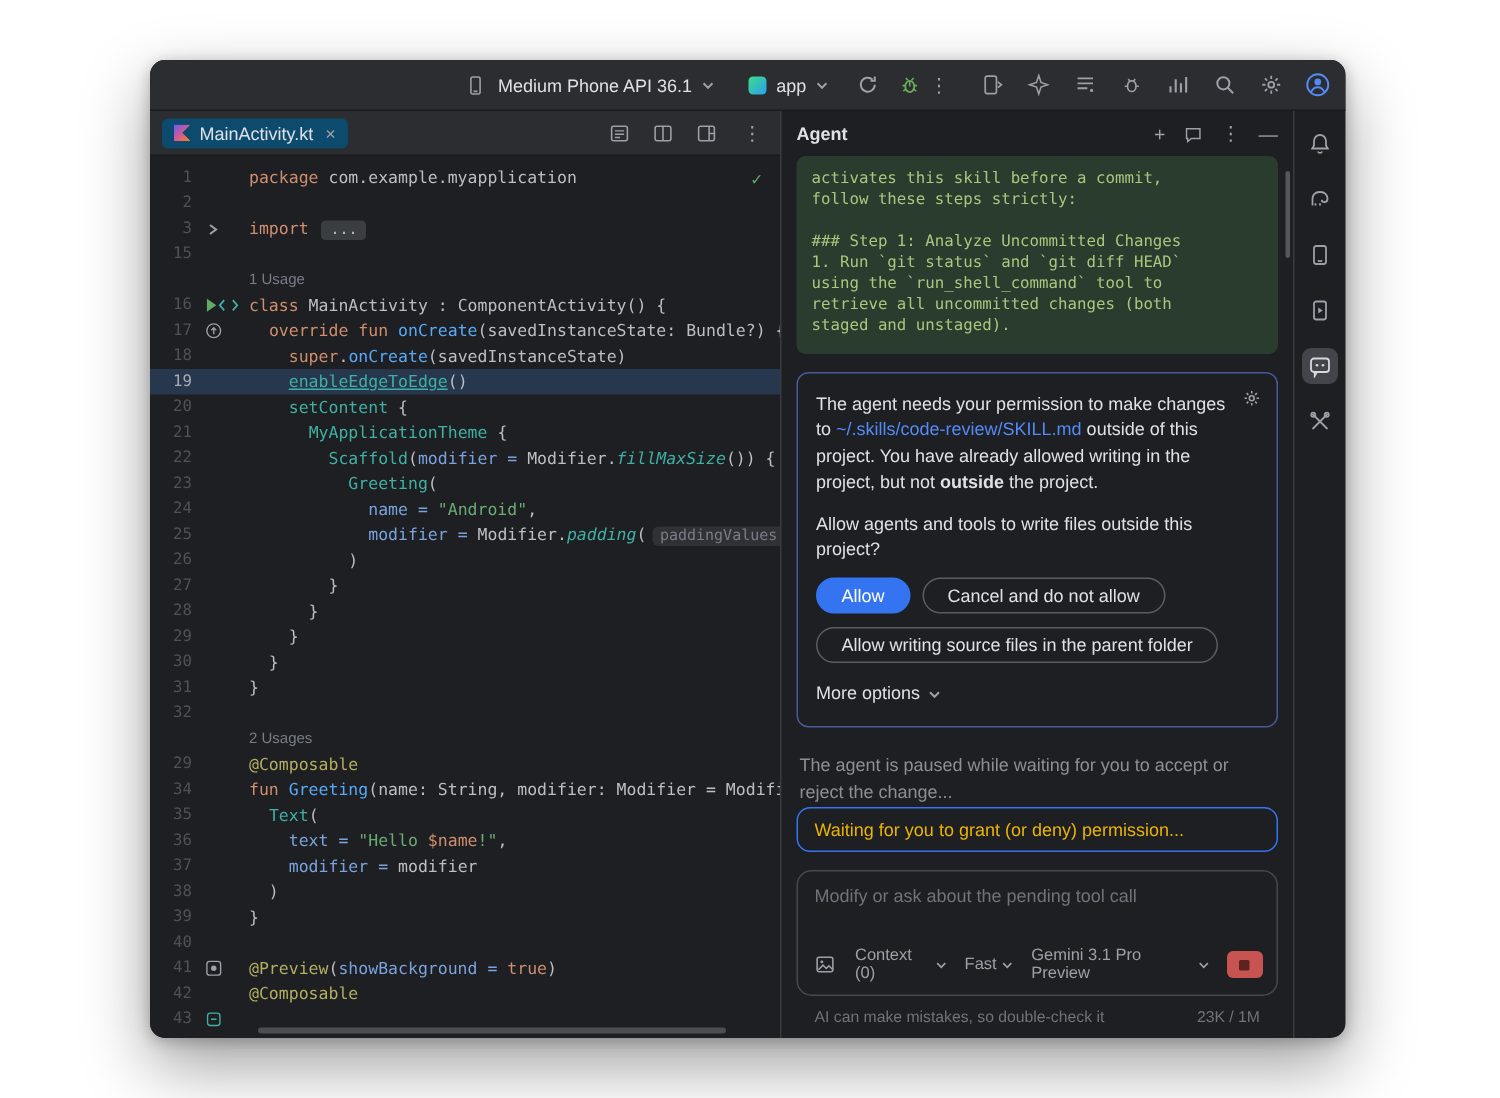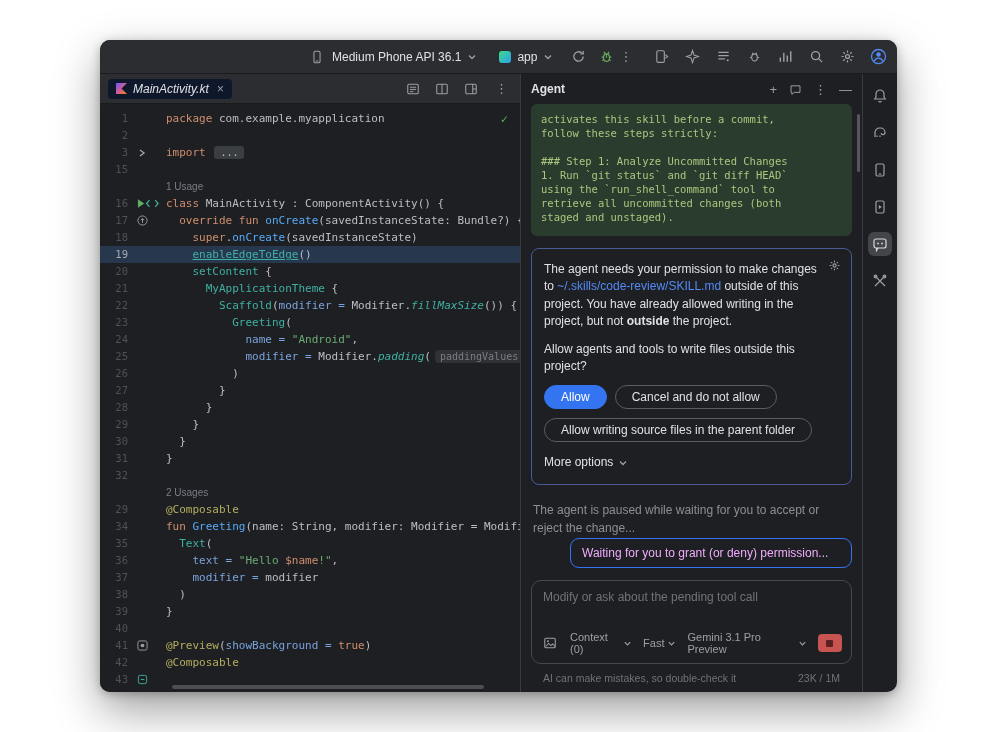--- a/index.html
+++ b/index.html
@@ -26,22 +26,22 @@
     background:linear-gradient(135deg,#3ddc84 0%,#2aa0f2 100%); flex:none; }
   .green { color:#6aaa5d; }
 
   
   .main { flex:1; display:flex; min-height:0; }
 
   
   .editor-col { width:420px; flex:none; display:flex; flex-direction:column; min-width:0; }
   .tabbar { height:30px; flex:none; background:#2b2d30; border-bottom:1px solid #1a1b1d;
     display:flex; align-items:center; padding:0 8px; font-size:12px; }
-  .tab { display:flex; align-items:center; gap:6px; background:#0f172a; border-radius:4px;
-    padding:3px 8px; color:#dfe1e5;font-style:italic; }
+  .tab { display:flex; align-items:center; gap:6px; background:#0c4a6e; border-radius:4px;
+    padding:3px 8px; color:#dfe1e5; }
   .kotlin-logo { width:11px; height:11px; flex:none;
     background:linear-gradient(135deg,#6b57ff 0%,#d85c8c 55%,#f88909 100%);
     clip-path:polygon(0 0,100% 0,50% 50%,100% 100%,0 100%); }
   .tab-close { color:#9da0a8; font-size:12px; line-height:1; padding-left:2px; }
   .tabbar-icons { margin-left:auto; display:flex; align-items:center; gap:11px; color:#9da0a8; }
 
   .editor-body { flex:1; position:relative; overflow:hidden; background:#1e1f22; padding-top:6px;
     font-family:"DejaVu Sans Mono","Liberation Mono",monospace; font-size:11px; }
   .crow { display:flex; height:17px; line-height:17px; align-items:center; }
   .crow.cur { background:#27374e; }
@@ -90,21 +90,21 @@
   .btn { font-size:12px; border-radius:14px; padding:4px 16px; font-family:inherit; cursor:default; }
   .btn-primary { background:#3574f0; border:1px solid #3574f0; color:#ffffff; }
   .btn-outline { background:transparent; border:1px solid #5a5d63; color:#dfe1e5; }
   .btn-wide { margin-top:9px; display:inline-block; }
   .more-options { margin-top:12px; display:flex; align-items:center; gap:5px; font-size:12px; color:#dfe1e5; }
 
   .paused-note { margin-top:16px; padding:0 2px; font-size:12px; line-height:1.5; color:#8c8f96; }
   .flex-spacer { flex:1; }
 
   .waiting-banner { flex:none; border:1.5px solid #3574f0; border-radius:9px; padding:7px 11px;
-    font-size:12px; color:#f0abfc; margin-bottom:12px;margin-left:39px; }
+    font-size:12px; color:#eab308; margin-bottom:12px; }
 
   .chatbox { flex:none; border:1px solid #46484d; border-radius:10px; margin-bottom:6px;
     min-height:84px; display:flex; flex-direction:column; }
   .chat-placeholder { flex:1; padding:9px 11px 0; font-size:12px; color:#6f737a; }
   .chat-controls { display:flex; align-items:center; gap:11px; padding:8px 9px; font-size:11px; color:#9da0a8; }
   .chat-ctl { display:flex; align-items:center; gap:3px; }
   .stop-btn { margin-left:auto; width:26px; height:18px; border-radius:4px; background:#c75450;
     display:flex; align-items:center; justify-content:center; }
   .stop-square { width:7px; height:7px; background:#5c2222; border-radius:1px; }
 

